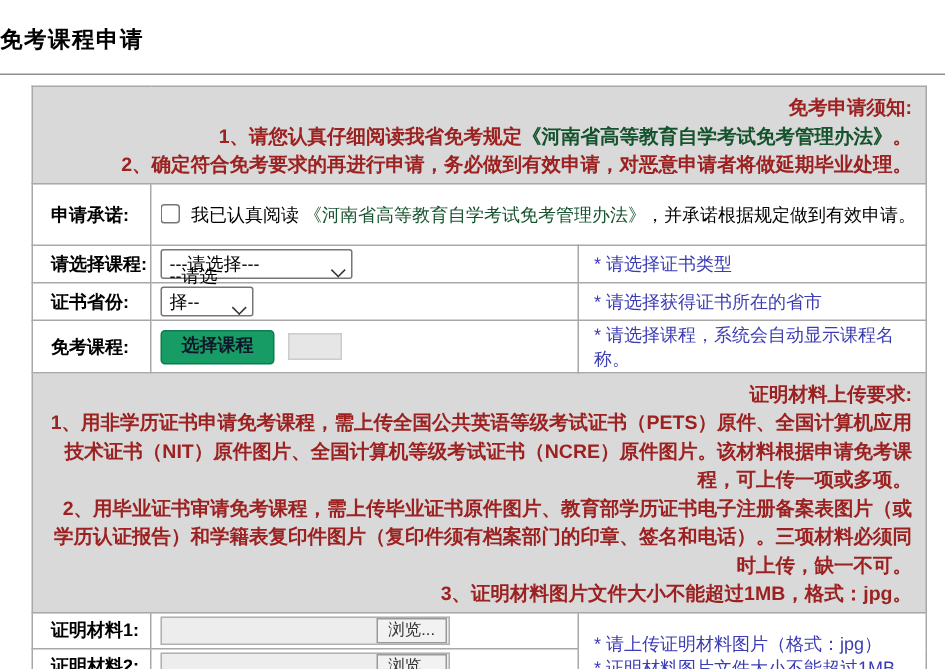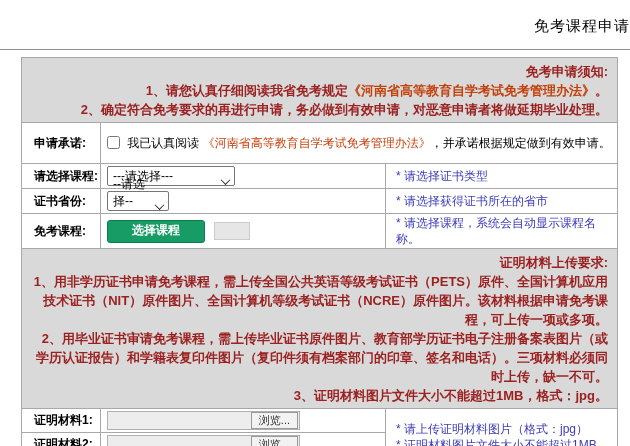--- a/index.html
+++ b/index.html
@@ -2,60 +2,60 @@
 <html><head>
 <meta charset="utf-8">
 <style>
   html,body{margin:0;padding:0;}
   body{
     width:630px;height:446px;background:#ffffff;overflow:hidden;
     font-family:"Liberation Sans","DejaVu Sans",sans-serif;
     font-size:12px;color:#000;
   }
   .page-title{
-    text-align:right;font-weight:normal;font-size:15px;
+    text-align:left;font-weight:bold;font-size:15px;
     padding-top:17px;padding-bottom:13px;letter-spacing:1px;
   }
   .top-rule{border:none;border-top:1px solid #8f8f8f;margin:0 0 7px 0;}
   table.form{
     border-collapse:collapse;margin-left:21px;width:596px;table-layout:fixed;
   }
   table.form td{border:1px solid #a8a8a8;vertical-align:middle;}
   .notice-cell{
     background:#d9d9d9;color:#9c2222;font-weight:bold;
     padding:4px 9px 3px 9px;line-height:19px;font-size:13px;text-align:right;
   }
   .notice-cell .ln{margin:0;}
   .label-cell{
     padding-left:12px;font-weight:bold;background:#fff;white-space:nowrap;
   }
   .content-cell{padding-left:6px;background:#fff;}
   .note-cell{background:#fff;padding-left:10px;color:#3c3cb4;line-height:16px;margin-top:42px;}
-  .link{color:#c2410c;cursor:pointer;}
+  .link{color:#14532d;cursor:pointer;}
   .row-commit{height:41px;}
   .row-sel{height:25px;}
   .row-course{height:28px;}
   .row-file{height:24px;}
   
   .select{
     display:inline-flex;align-items:flex-end;justify-content:space-between;
     box-sizing:border-box;height:20px;border:1px solid #767676;border-radius:2px;
     background:#fff;padding:0 5px;vertical-align:middle;cursor:default;
   }
   .select .chev{
     width:6px;height:6px;border-right:1.6px solid #333;border-bottom:1.6px solid #333;
     transform:rotate(45deg) translate(-1px,-1px);flex:none;margin-left:6px;
   }
   .sel-type{width:128px;}
   .sel-prov{width:62px;}
   
   .btn-course{
     display:inline-block;background:#189c66;border:1px solid #0f7a4e;border-radius:3px;
-    color:#ffffff;font-weight:bold;font-size:12px;height:21px;line-height:19px;
-    padding:0 24px;vertical-align:middle;cursor:pointer;
+    color:#0f172a;font-weight:bold;font-size:12px;height:21px;line-height:19px;
+    padding:0 13px;vertical-align:middle;cursor:pointer;
   }
   .course-box{
     display:inline-block;box-sizing:border-box;width:36px;height:18px;
     background:#e6e6e6;border:1px solid #cccccc;margin-left:6px;vertical-align:middle;
   }
   
   .file-box{
     box-sizing:border-box;width:193px;height:19px;border:1px solid #b0b0b0;
     background:#ededed;display:flex;align-items:flex-start;justify-content:flex-end;
   }

